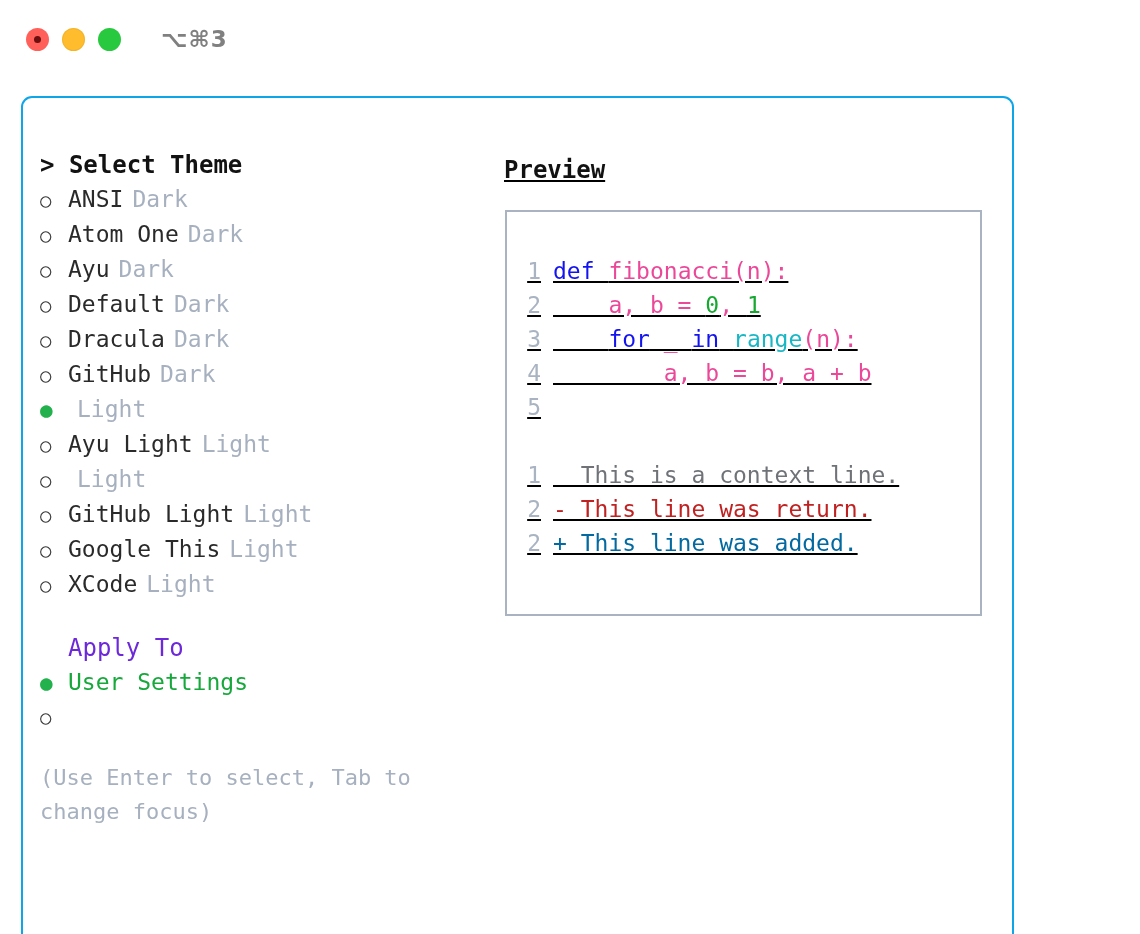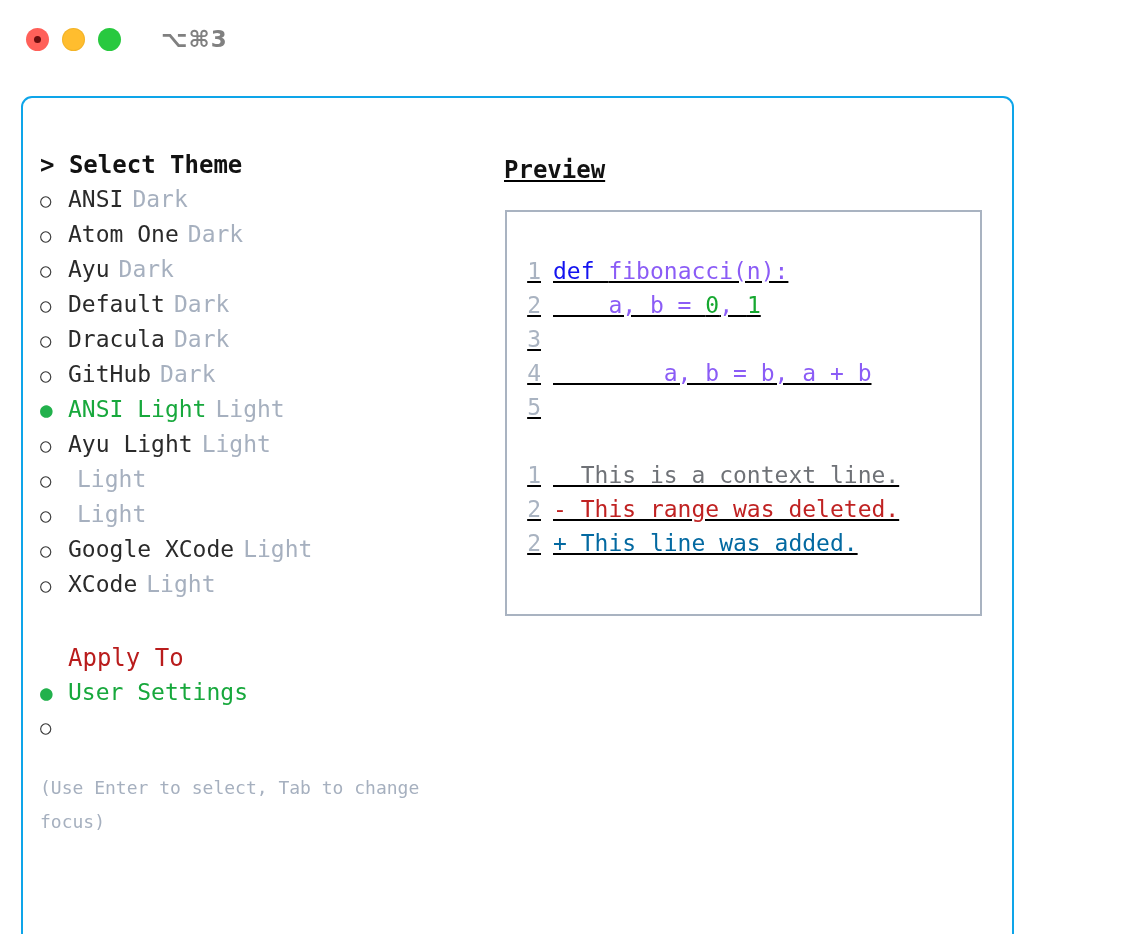--- a/index.html
+++ b/index.html
@@ -100,22 +100,21 @@
   .section-title {
     font-size: 24px;
     font-weight: 700;
     color: #121212;
     line-height: 34px;
     white-space: pre;
   }
   .section-title.plain {
     padding-left: 28px;
     font-weight: 400;
-    color: #b91c1c;
-    margin-top: 10px;
+    color: #6d28d9;
   }
 
   .opt-list { margin: 0; padding: 0; list-style: none; }
 
   .opt {
     display: flex;
     align-items: baseline;
     font-size: 23px;
     line-height: 34px;
     color: #2a2a2a;
@@ -133,21 +132,21 @@
     font-size: 21px;
   }
   .opt .label { color: #2a2a2a; }
   .opt.selected .label { color: #17a83c; }
   .opt .suffix { color: #a6b0bf; padding-left: 9px; text-align: right; }
 
   .spacer-lg { height: 29px; }
   .spacer-md { height: 27px; }
 
   #hint {
-    font-size: 18px;
+    font-size: 22px;
     line-height: 34px;
     color: #a6b0bf;
     width: 420px;
     white-space: pre-wrap;
   }
 
   
   #right-col {
     flex: 1 1 auto;
     padding: 55px 0 0 0;
@@ -184,21 +183,21 @@
     color: #a9b3c1;
     padding-right: 12px;
   }
   .code-line .src { color: #161616; }
 
   .blank-row { height: 34px; }
 
   .tok-kw  { color: #1414f0; margin-top: 20px; }
   .tok-fn  { color: #19b6c4; }
   .tok-num { color: #16a830; }
-  .tok-pl  { color: #8b5cf6; margin-top: 12px; }
+  .tok-pl  { color: #ec4899; margin-top: 12px; }
 
   .diff-ctx .src { color: #6f7277; }
   .diff-del .src { color: #c02222; }
   .diff-add .src { color: #0369a1; }
 </style>
 </head>
 <body>
 
 <div id="window">
 
@@ -218,25 +217,25 @@
 
         <div class="section-title">&gt; Select Theme</div>
 
         <ul class="opt-list" id="theme-list">
             <li class="opt"><span class="marker">○</span><span class="label">ANSI</span><span class="suffix">Dark</span></li>
             <li class="opt"><span class="marker">○</span><span class="label">Atom One</span><span class="suffix">Dark</span></li>
             <li class="opt"><span class="marker">○</span><span class="label">Ayu</span><span class="suffix">Dark</span></li>
             <li class="opt"><span class="marker">○</span><span class="label">Default</span><span class="suffix">Dark</span></li>
             <li class="opt"><span class="marker">○</span><span class="label">Dracula</span><span class="suffix">Dark</span></li>
             <li class="opt"><span class="marker">○</span><span class="label">GitHub</span><span class="suffix">Dark</span></li>
-            <li class="opt selected"><span class="marker on">●</span><span class="label">ANSI Light</span><span class="suffix">Light</span></li>
+            <li class="opt selected"><span class="marker on">●</span><span class="suffix">Light</span></li>
             <li class="opt"><span class="marker">○</span><span class="label">Ayu Light</span><span class="suffix">Light</span></li>
             <li class="opt"><span class="marker">○</span><span class="suffix">Light</span></li>
-            <li class="opt"><span class="marker">○</span><span class="suffix">Light</span></li>
-            <li class="opt"><span class="marker">○</span><span class="label">Google XCode</span><span class="suffix">Light</span></li>
+            <li class="opt"><span class="marker">○</span><span class="label">GitHub Light</span><span class="suffix">Light</span></li>
+            <li class="opt"><span class="marker">○</span><span class="label">Google This</span><span class="suffix">Light</span></li>
             <li class="opt"><span class="marker">○</span><span class="label">XCode</span><span class="suffix">Light</span></li>
           </ul>
 
         <div class="spacer-lg"></div>
 
         <div class="section-title plain">Apply To</div>
 
         <ul class="opt-list" id="apply-list">
             <li class="opt selected"><span class="marker on">●</span><span class="label">User Settings</span></li>
             <li class="opt"><span class="marker">○</span></li>
@@ -247,28 +246,28 @@
         <div id="hint">(Use Enter to select, Tab to change focus)</div>
       </div>
 
       <div id="right-col">
         <div id="preview-title">Preview</div>
 
         <div id="code-card">
           <div id="code-block">
               <div class="code-line"><span class="ln">1</span><span class="src"><span class="tok-kw">def </span><span class="tok-pl">fibonacci(n):</span></span></div>
               <div class="code-line"><span class="ln">2</span><span class="src"><span class="tok-pl">    a, b = </span><span class="tok-num">0</span><span class="tok-pl">, </span><span class="tok-num">1</span></span></div>
-              <div class="code-line"><span class="ln">3</span></div>
+              <div class="code-line"><span class="ln">3</span><span class="src"><span class="tok-pl">    </span><span class="tok-kw">for</span><span class="tok-pl"> _ </span><span class="tok-kw">in</span><span class="tok-pl"> </span><span class="tok-fn">range</span><span class="tok-pl">(n):</span></span></div>
               <div class="code-line"><span class="ln">4</span><span class="src"><span class="tok-pl">        a, b = b, a + b</span></span></div>
               <div class="code-line"><span class="ln">5</span></div>
             </div>
           <div class="blank-row"></div>
           <div id="diff-block">
               <div class="code-line diff-ctx"><span class="ln">1</span><span class="src">  This is a context line.</span></div>
-              <div class="code-line diff-del"><span class="ln">2</span><span class="src">- This range was deleted.</span></div>
+              <div class="code-line diff-del"><span class="ln">2</span><span class="src">- This line was return.</span></div>
               <div class="code-line diff-add"><span class="ln">2</span><span class="src">+ This line was added.</span></div>
             </div>
         </div>
       </div>
 
     </div>
   </div>
 </div>
 
 </body></html>

